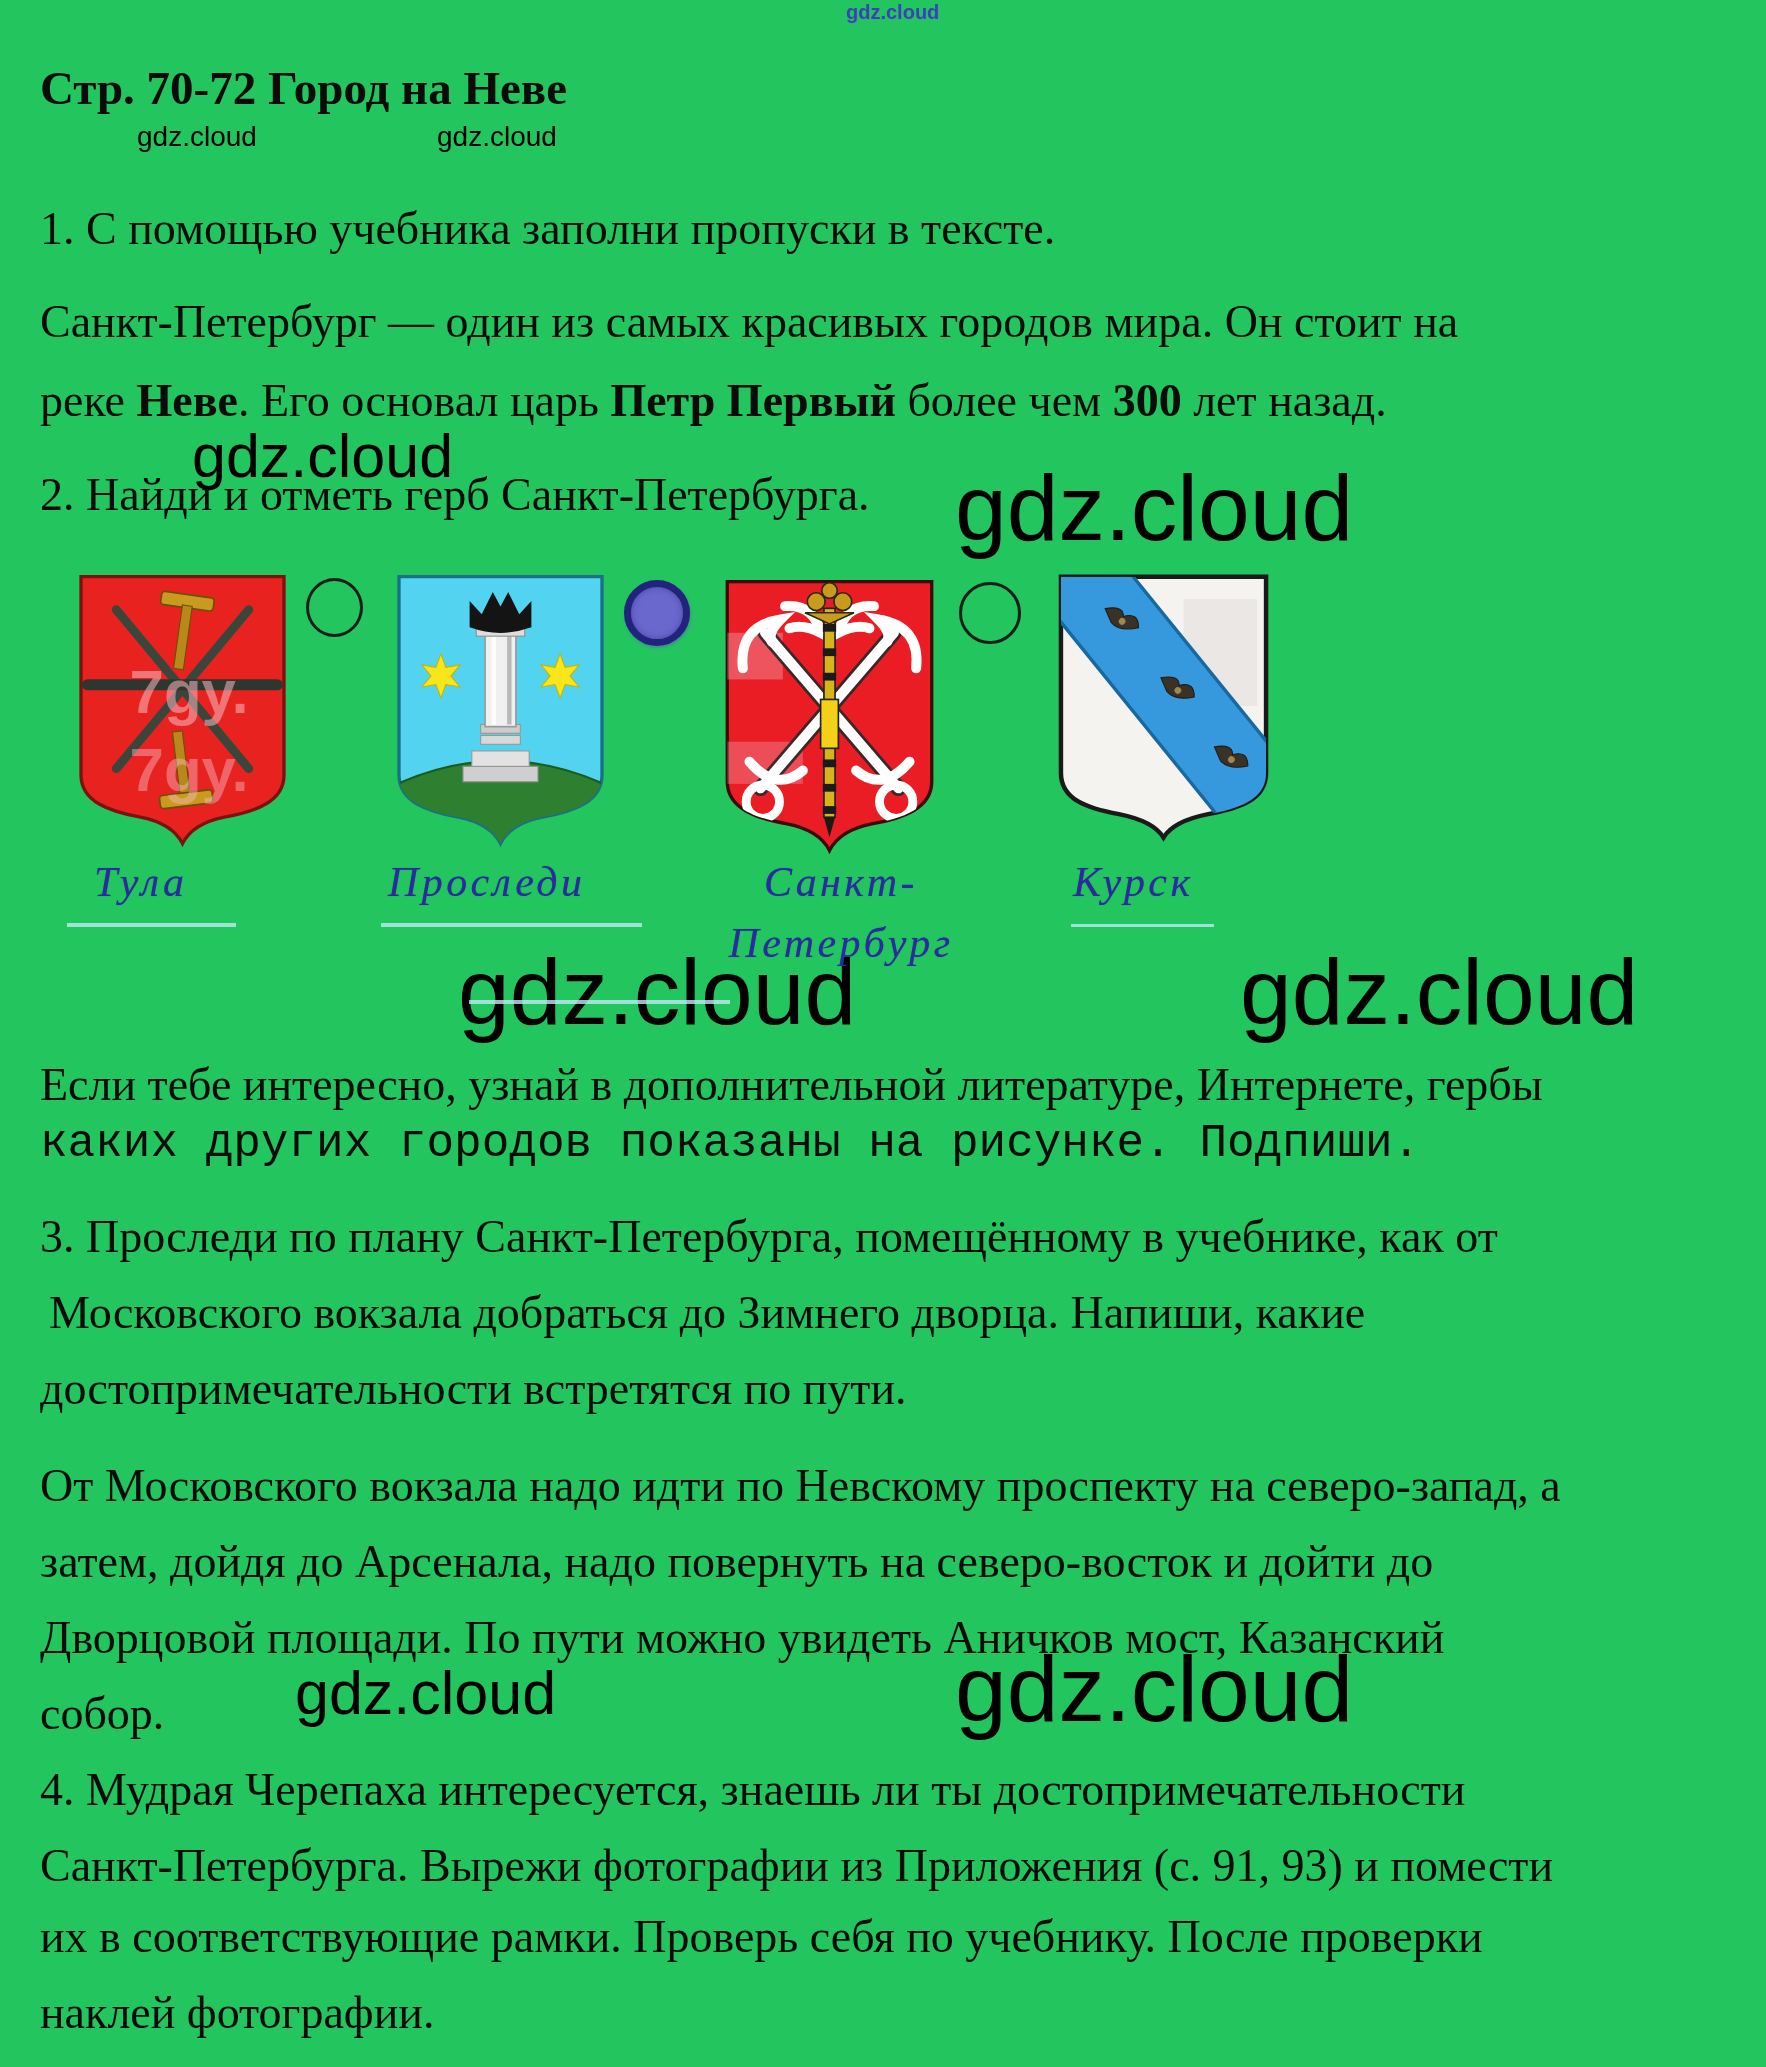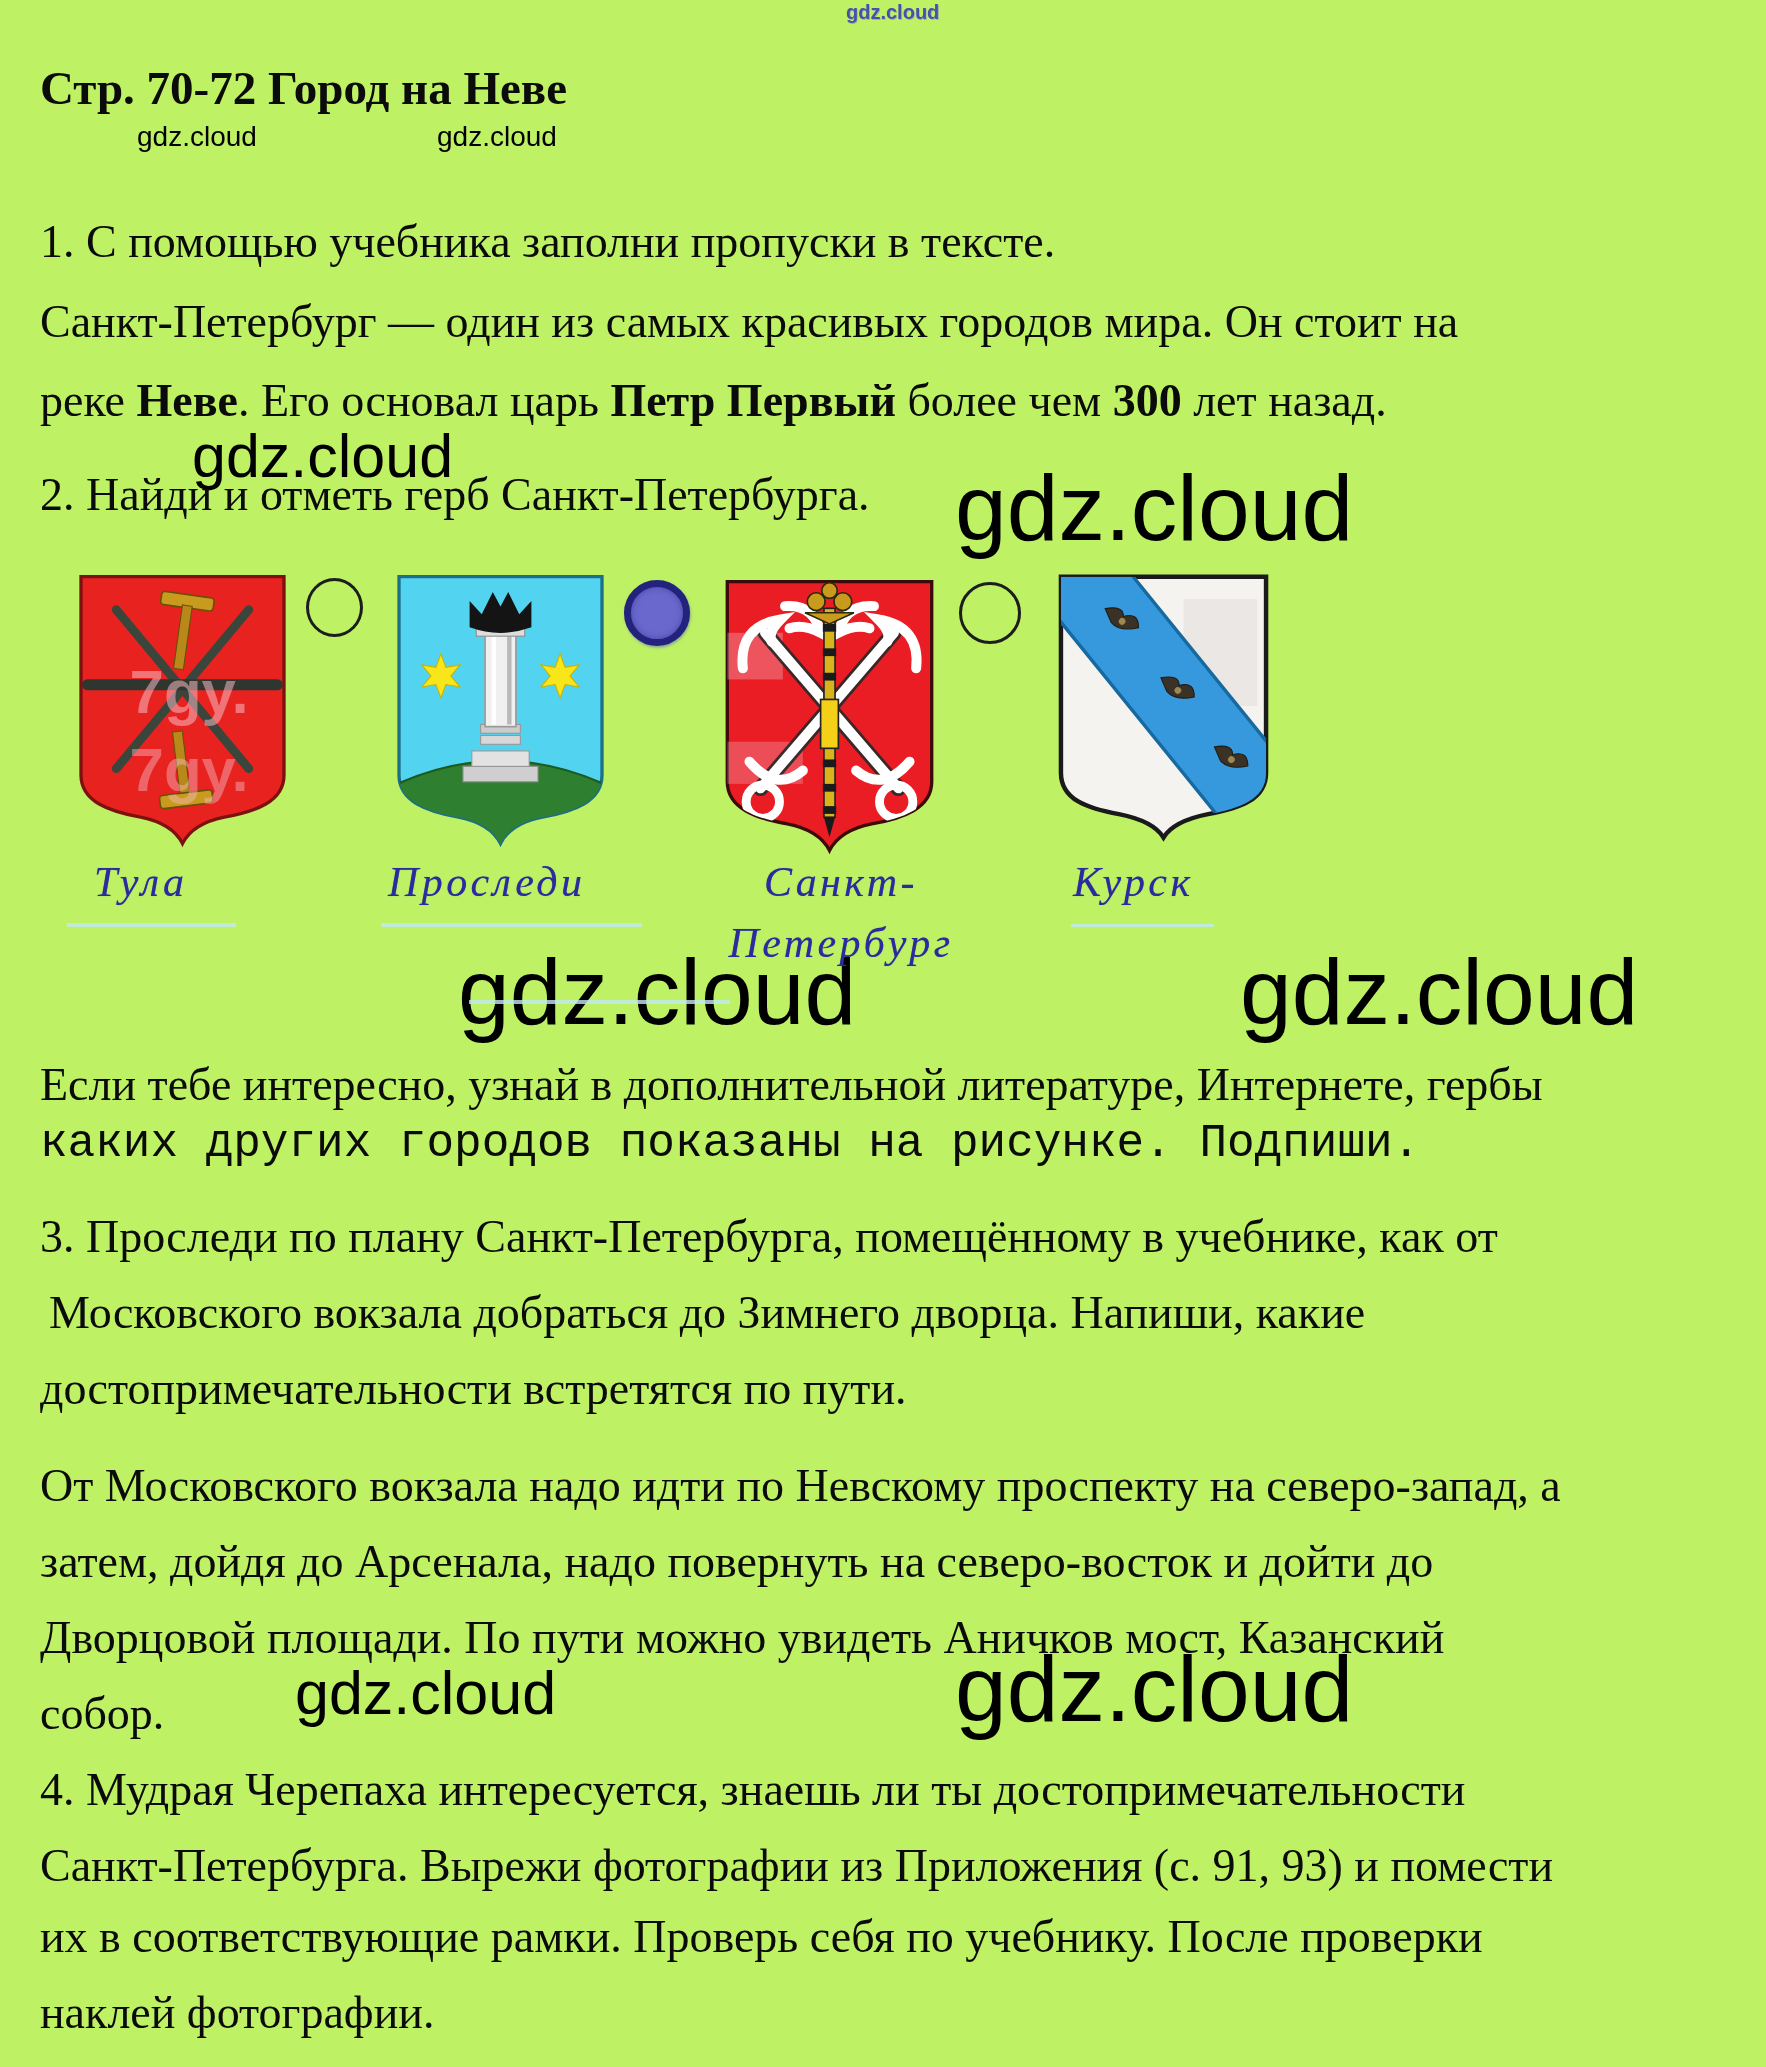--- a/index.html
+++ b/index.html
@@ -1,16 +1,16 @@
 <!DOCTYPE html>
 <html style="font-size:13.5px"><head>
 <meta charset="utf-8">
 <style>
   html,body{margin:0;padding:0;background:#ffffff;}
-  .page{position:relative;width:1767px;height:2068px;background:#bef264;overflow:hidden;
+  .page{position:relative;width:1767px;height:2068px;background:#22c55e;overflow:hidden;
         font-family:"Liberation Serif", serif;color:#0b0b0b;}
   .line{position:absolute;left:40px;white-space:nowrap;font-size:46px;line-height:66px;
         letter-spacing:0px;color:#0b0b0b;}
   .title{position:absolute;left:40px;top:61px;font-size:47px;font-weight:bold;white-space:nowrap;}
   .b{font-weight:bold;}
   .wm{position:absolute;font-family:"Liberation Sans", sans-serif;color:#000;white-space:nowrap;line-height:1;}
   .wm-top{font-size:20px;color:#3434b8;opacity:.85;font-weight:bold;
           text-shadow:0.8px 0.8px 0 rgba(120,120,220,.6);}
   .wm-s{font-size:28px;}
   .wm-m{font-size:61px;}
@@ -35,21 +35,21 @@
   <span class="wm wm-s" style="left:437px;top:123px;">gdz.cloud</span>
   <span class="wm wm-m" style="left:192px;top:426px;">gdz.cloud</span>
   <span class="wm wm-xl" style="left:955px;top:462px;">gdz.cloud</span>
   <span class="wm wm-xl" style="left:458px;top:946px;">gdz.cloud</span>
   <span class="wm wm-xl" style="left:1240px;top:946px;">gdz.cloud</span>
   <span class="wm wm-m" style="left:295px;top:1663px;">gdz.cloud</span>
   <span class="wm wm-xl" style="left:955px;top:1643px;">gdz.cloud</span>
 
   <div class="title">Стр. 70-72 Город на Неве</div>
 
-  <div class="line" style="top:209px;">1. С помощью учебника заполни пропуски в тексте.</div>
+  <div class="line" style="top:196px;">1. С помощью учебника заполни пропуски в тексте.</div>
   <div class="line" style="top:289px;">Санкт-Петербург — один из самых красивых городов мира. Он стоит на</div>
   <div class="line" style="top:368px;"><span>реке </span><span class="b">Неве</span><span>. Его основал царь </span><span class="b">Петр Первый</span><span> более чем </span><span class="b">300</span><span> лет назад.</span></div>
 
   <div class="line" style="top:462px;">2. Найди и отметь герб Санкт-Петербурга.</div>
 
   <svg class="herb" style="left:72px;top:570px;" width="221" height="278" viewBox="0 0 200 252">
     <defs>
         <clipPath id="shieldA">
           <path d="M8,6 H192 V186 C192,210 166,219 138,224 C118,228 106,236 100,248 C94,236 82,228 62,224 C34,219 8,210 8,186 Z"></path>
         </clipPath>

